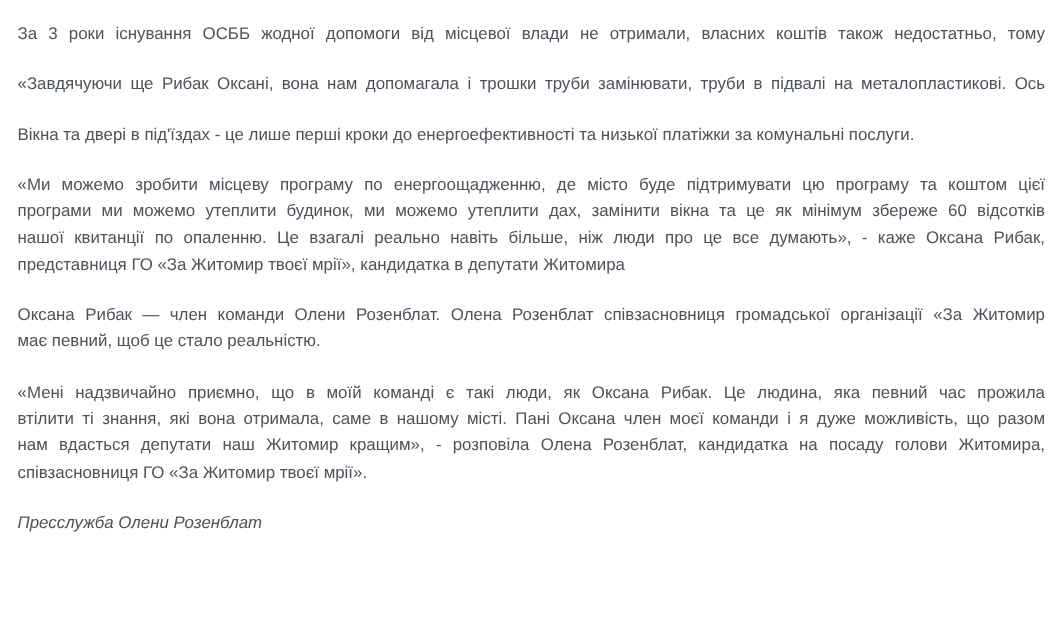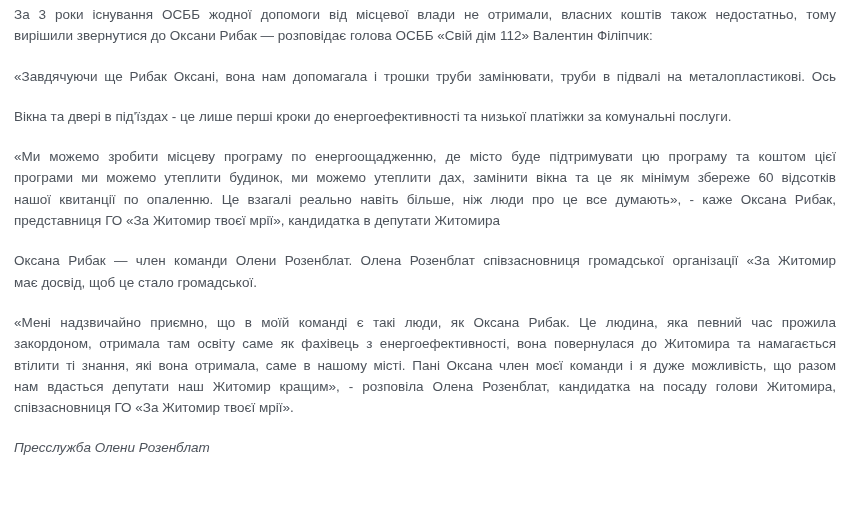--- a/index.html
+++ b/index.html
@@ -8,21 +8,21 @@
     background: #ffffff;
   }
   body {
     width: 850px;
     height: 513px;
     overflow: hidden;
     font-family: "Liberation Sans", "DejaVu Sans", sans-serif;
     color: #4d535b;
   }
   main.article {
-    padding: 4px 14px 0 14px;
+    padding: 16px 14px 0 14px;
   }
   p.para {
     margin: 0 0 19px 0;
     font-size: 13.5px;
     line-height: 21.3px;
   }
   .line {
     display: block;
     text-align: justify;
     text-align-last: justify;
@@ -34,46 +34,44 @@
     font-style: italic;
   }
 </style>
 </head>
 <body>
 
 <main class="article">
 
   <p class="para">
     <span class="line">За 3 роки існування ОСББ жодної допомоги від місцевої влади не отримали, власних коштів також недостатньо, тому</span>
-    <span class="line last">вирішили звернутися до Оксани Рибак — розповідає голова ОСББ «Свій дім 112» Валентин Філіпчик:</span>
   </p>
 
   <p class="para">
     <span class="line">«Завдячуючи ще Рибак Оксані, вона нам допомагала і трошки труби замінювати, труби в підвалі на металопластикові. Ось</span>
   </p>
 
   <p class="para">
     <span class="line last">Вікна та двері в під'їздах - це лише перші кроки до енергоефективності та низької платіжки за комунальні послуги.</span>
   </p>
 
   <p class="para">
     <span class="line">«Ми можемо зробити місцеву програму по енергоощадженню, де місто буде підтримувати цю програму та коштом цієї</span>
     <span class="line">програми ми можемо утеплити будинок, ми можемо утеплити дах, замінити вікна та це як мінімум збереже 60 відсотків</span>
     <span class="line">нашої квитанції по опаленню. Це взагалі реально навіть більше, ніж люди про це все думають», - каже Оксана Рибак,</span>
     <span class="line last">представниця ГО «За Житомир твоєї мрії», кандидатка в депутати Житомира</span>
   </p>
 
   <p class="para">
     <span class="line">Оксана Рибак — член команди Олени Розенблат. Олена Розенблат співзасновниця громадської організації «За Житомир</span>
-    <span class="line last">має досвід, щоб це стало громадської.</span>
+    <span class="line last">має певний, щоб це стало реальністю.</span>
   </p>
 
   <p class="para">
     <span class="line">«Мені надзвичайно приємно, що в моїй команді є такі люди, як Оксана Рибак. Це людина, яка певний час прожила</span>
-    <span class="line">закордоном, отримала там освіту саме як фахівець з енергоефективності, вона повернулася до Житомира та намагається</span>
     <span class="line">втілити ті знання, які вона отримала, саме в нашому місті. Пані Оксана член моєї команди і я дуже можливість, що разом</span>
     <span class="line">нам вдасться депутати наш Житомир кращим», - розповіла Олена Розенблат, кандидатка на посаду голови Житомира,</span>
     <span class="line last">співзасновниця ГО «За Житомир твоєї мрії».</span>
   </p>
 
   <p class="para footer">
     <span class="line last">Пресслужба Олени Розенблат</span>
   </p>
 
 </main>

